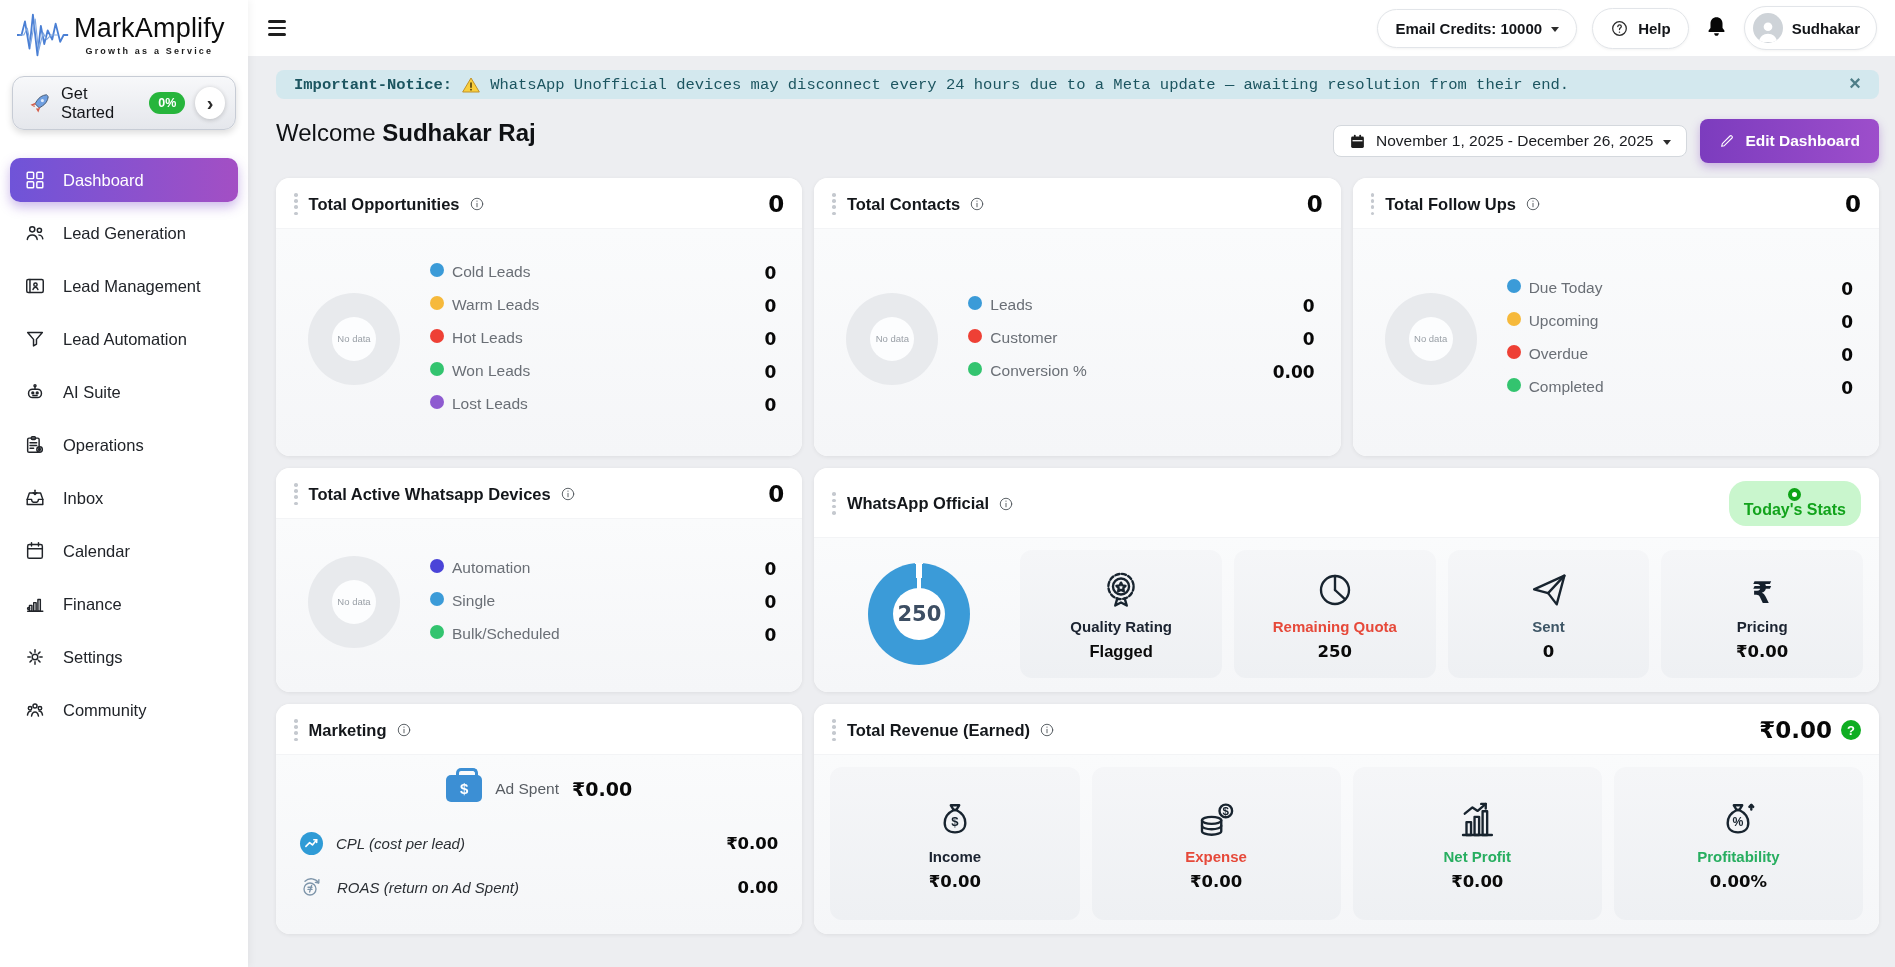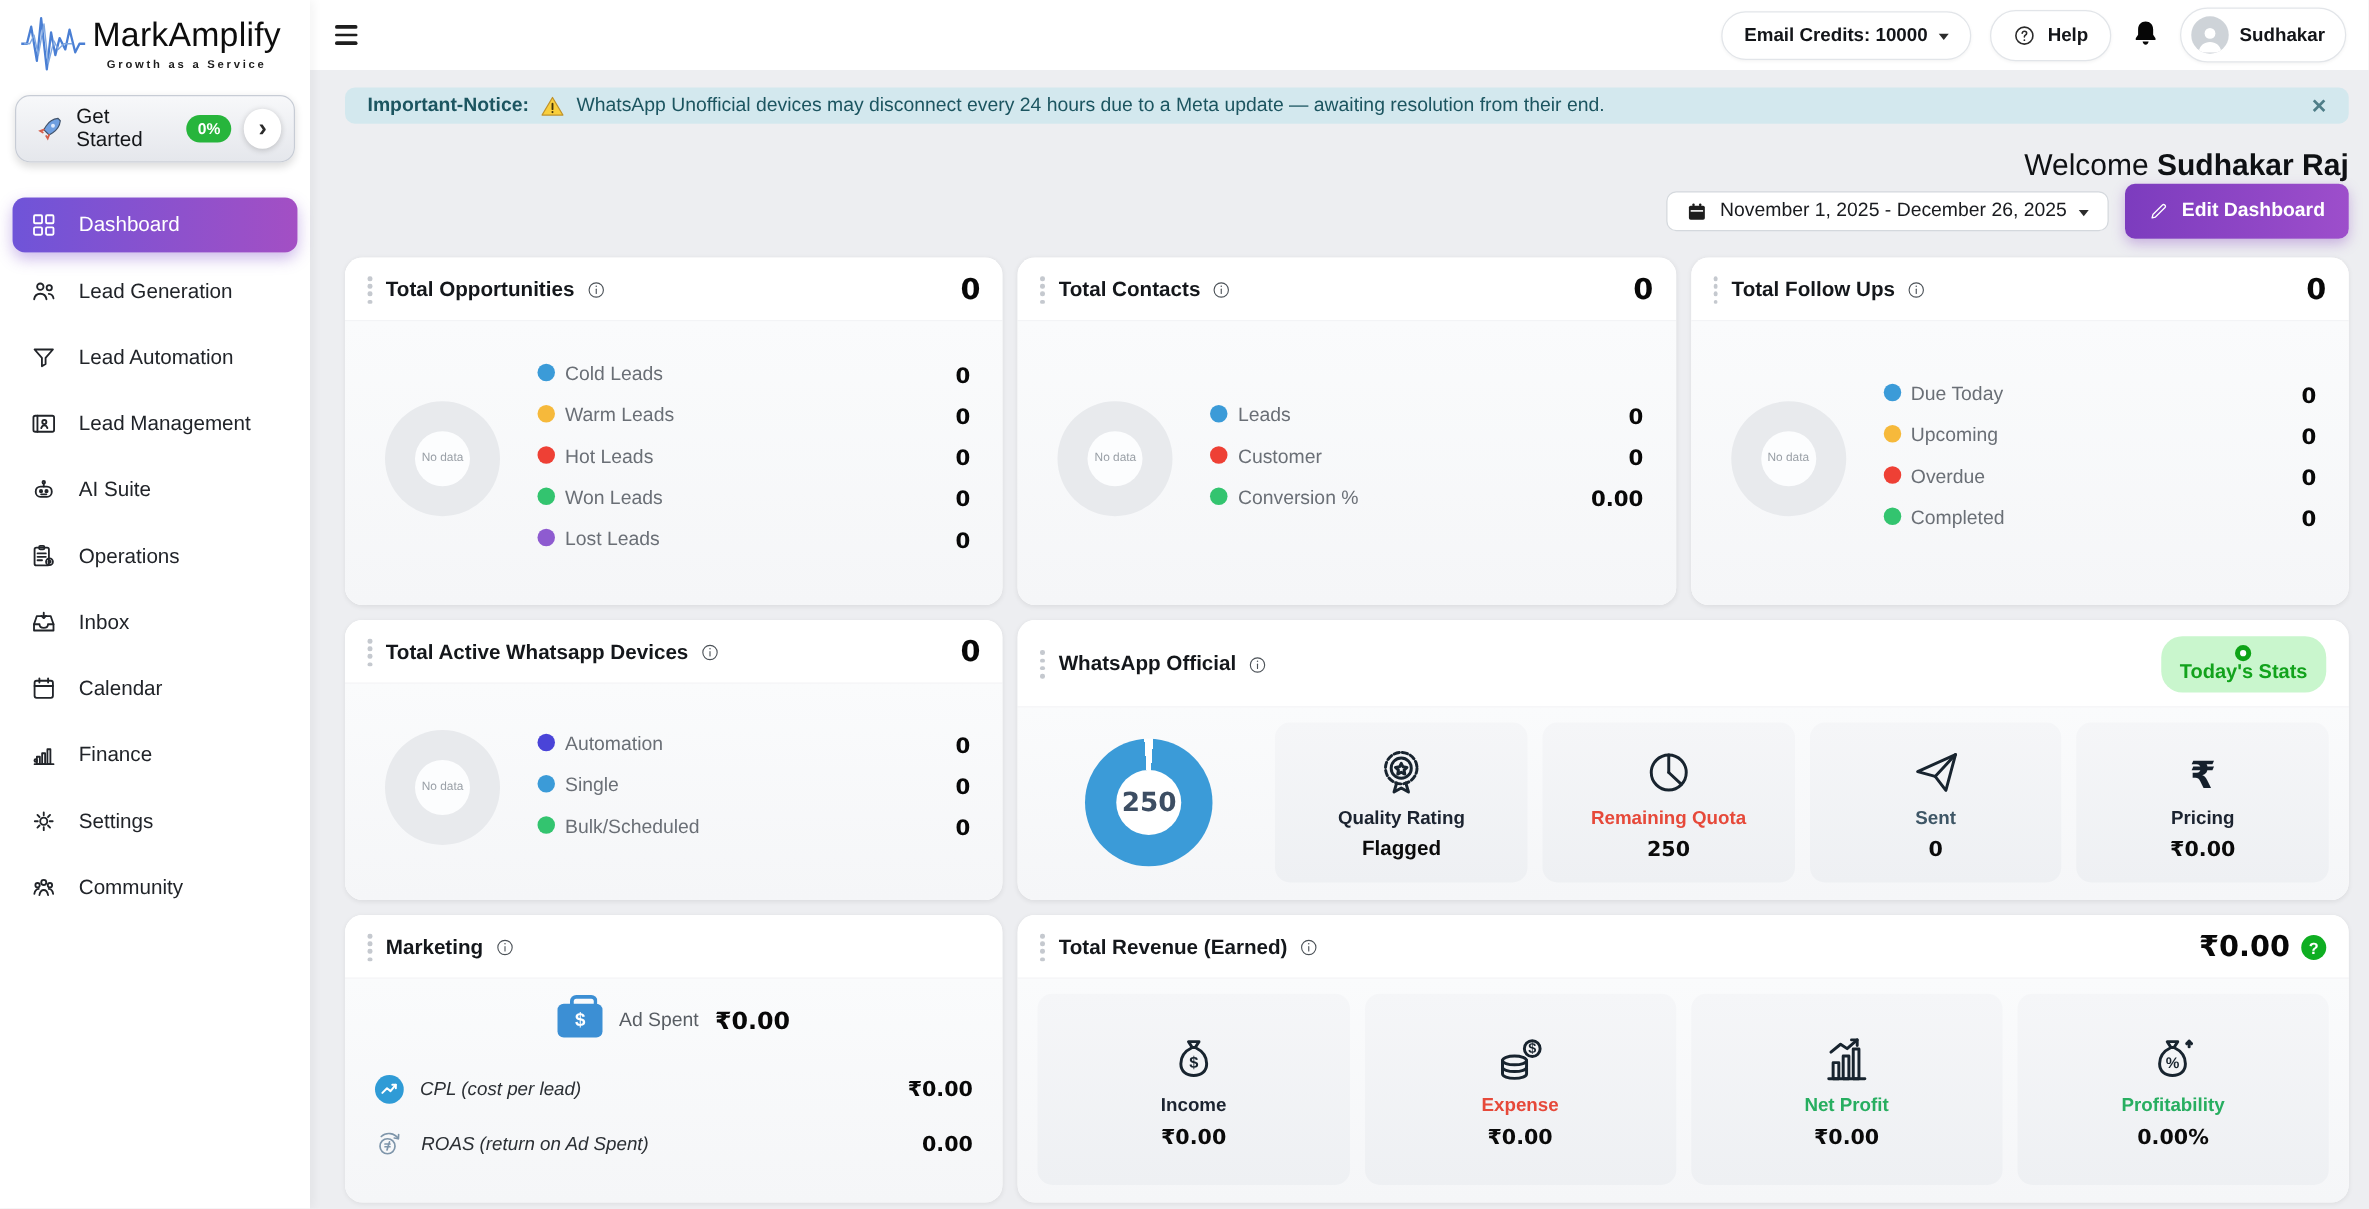--- a/index.html
+++ b/index.html
@@ -40,26 +40,26 @@
     cursor:pointer; box-shadow:0 1px 3px rgba(0,0,0,.05); }
   .caret-down { width:0; height:0; border-left:4.5px solid transparent; border-right:4.5px solid transparent; border-top:5.5px solid #2c2c2c; margin-top:2px; }
   .bell { cursor:pointer; display:flex; align-items:center; }
   .bell svg { width:25px; height:27px; }
   .avatar { width:30px; height:30px; border-radius:50%; background:#ced3d8; overflow:hidden; display:flex; align-items:flex-end; justify-content:center; flex:none; }
   .pill.user { padding:6px 16px 6px 8px; }
 
   
   .content { flex:1; padding:14px 16px 0 28px; overflow:hidden; }
   .banner { background:#d3e8ee; border-radius:8px; height:29px; display:flex; align-items:center;
-    gap:9px; padding:0 18px; color:#1c5560; font-size:15.5px; }
+    gap:9px; padding:0 18px; color:#1c5560; font-size:15.5px;font-family:Liberation Mono, monospace; }
   .banner .prefix { font-weight:800; }
   .warn-icon { width:20px; height:20px; flex:none; }
   .banner-close { margin-left:auto; font-size:20px; color:#4f7e88; cursor:pointer; font-weight:700; line-height:1; }
 
-  .welcome-row { display:flex; align-items:flex-end; margin:20px 0 15px;flex-direction:column; }
+  .welcome-row { display:flex; align-items:flex-start; margin:20px 0 15px; }
   .welcome { font-size:24px; font-weight:400; color:#0f1114; }
   .welcome b { font-weight:800; }
   .wr-right { margin-left:auto; display:flex; gap:13px; align-items:center; }
   .datepick { background:#fff; border:1px solid #d4d8dd; border-radius:8px; height:32px;
     display:flex; align-items:center; gap:10px; padding:0 15px; font-size:15.5px; color:#191b1f; cursor:pointer; }
   .cal-icon { width:17px; height:17px; }
   .edit-btn { background:linear-gradient(90deg,#7c3cbe,#9d4ecb); color:#fff; height:44px; border-radius:8px;
     display:flex; align-items:center; gap:10px; padding:0 19px; font-size:15.5px; font-weight:700;
     cursor:pointer; box-shadow:0 4px 10px rgba(130,60,190,.35); }
   .pencil-icon { width:16px; height:16px; }
@@ -180,32 +180,32 @@
         <svg class="line" viewBox="0 0 24 24">
           <circle cx="9" cy="8" r="2.8"></circle>
             <path d="M3.6 19c.5-3 2.5-4.8 5.4-4.8s4.9 1.8 5.4 4.8"></path>
           <circle cx="16.8" cy="9" r="2.3"></circle>
             <path d="M16.4 14.3c2.3.1 3.7 1.6 4.1 4"></path>
         </svg>
         <span>Lead Generation</span>
       </div>
       <div class="nav-item">
         <svg class="line" viewBox="0 0 24 24">
-          <path d="M4 5h16l-6.4 7.4v5.2l-3.2 2v-7.2z"></path>
-        </svg>
-        <span>Lead Automation</span>
-      </div>
-      <div class="nav-item">
-        <svg class="line" viewBox="0 0 24 24">
           <rect x="3" y="5" width="18" height="14" rx="1.6"></rect>
             <line x1="6.5" y1="5" x2="6.5" y2="19"></line>
           <circle cx="12.5" cy="10.5" r="1.8"></circle>
             <path d="M9.8 15.8c.5-1.6 1.5-2.4 2.7-2.4s2.2.8 2.7 2.4"></path>
         </svg>
         <span>Lead Management</span>
+      </div>
+      <div class="nav-item">
+        <svg class="line" viewBox="0 0 24 24">
+          <path d="M4 5h16l-6.4 7.4v5.2l-3.2 2v-7.2z"></path>
+        </svg>
+        <span>Lead Automation</span>
       </div>
       <div class="nav-item">
         <svg class="line" viewBox="0 0 24 24">
           <rect x="5" y="9" width="14" height="9" rx="4.2"></rect>
             <line x1="12" y1="6.2" x2="12" y2="9"></line>
           <circle cx="12" cy="5.2" r="1.1"></circle>
             <circle cx="9.6" cy="13" r="1" fill="currentColor"></circle>
           <circle cx="14.4" cy="13" r="1" fill="currentColor"></circle>
             <path d="M9.7 15.8h4.6"></path>
         </svg>

